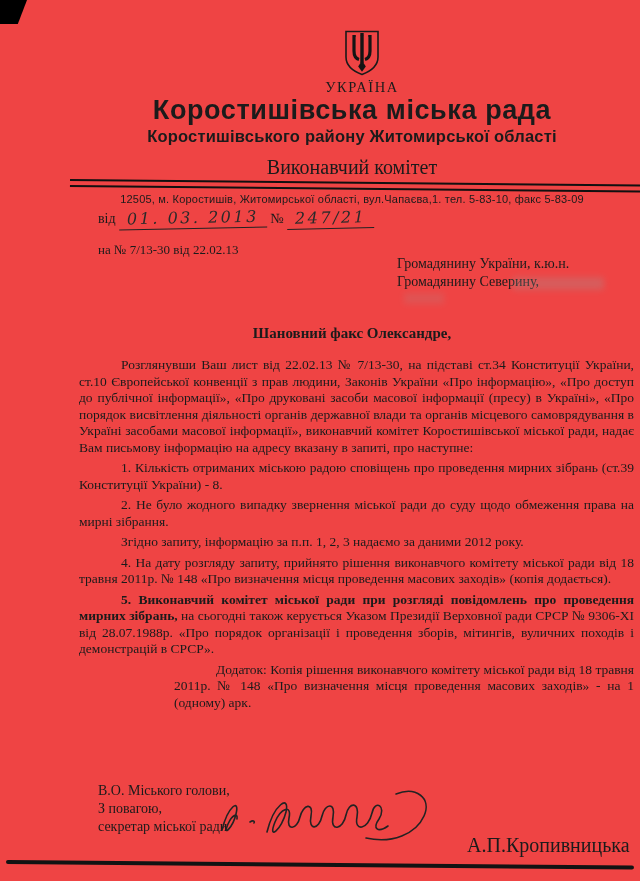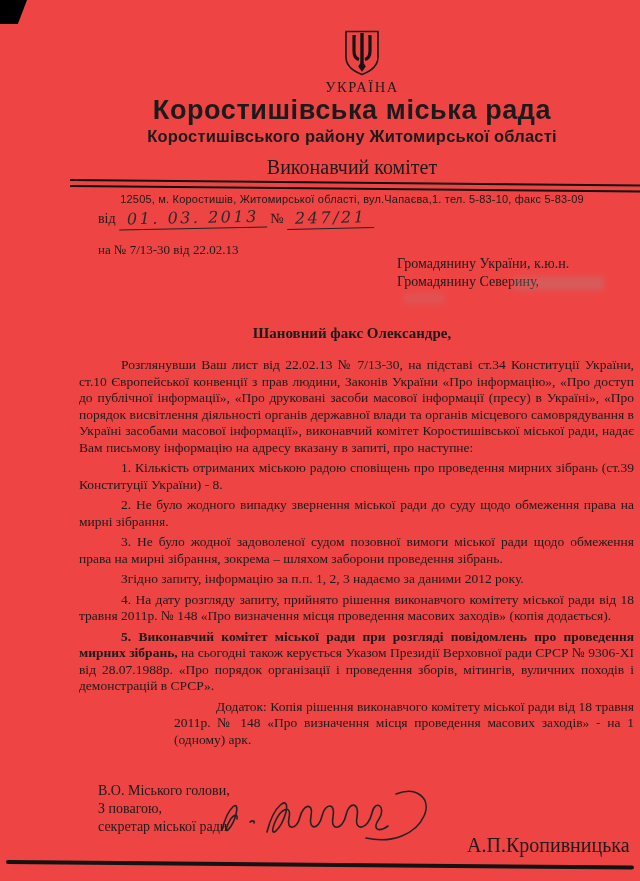--- a/index.html
+++ b/index.html
@@ -83,21 +83,20 @@
   </div>
   <div class="blur1"></div>
   <div class="blur2"></div>
 
   <div class="centered salut">Шановний факс Олександре,</div>
 
   <div class="bodytext">
     <p>Розглянувши Ваш лист від 22.02.13 № 7/13-30, на підставі ст.34 Конституції України, ст.10 Європейської конвенції з прав людини, Законів України «Про інформацію», «Про доступ до публічної інформації», «Про друковані засоби масової інформації (пресу) в Україні», «Про порядок висвітлення діяльності органів державної влади та органів місцевого самоврядування в Україні засобами масової інформації», виконавчий комітет Коростишівської міської ради, надає Вам письмову інформацію на адресу вказану в запиті, про наступне:</p>
     <p>1. Кількість отриманих міською радою сповіщень про проведення мирних зібрань (ст.39 Конституції України) - 8.</p>
     <p>2. Не було жодного випадку звернення міської ради до суду щодо обмеження права на мирні зібрання.</p>
-    <p>3. Не було жодної задоволеної судом позовної вимоги міської ради щодо обмеження права на мирні зібрання, зокрема – шляхом заборони проведення зібрань.</p>
     <p>Згідно запиту, інформацію за п.п. 1, 2, 3 надаємо за даними 2012 року.</p>
     <p>4. На дату розгляду запиту, прийнято рішення виконавчого комітету міської ради від 18 травня 2011р. № 148 «Про визначення місця проведення масових заходів» (копія додається).</p>
     <p><span class="b">5. Виконавчий комітет міської ради при розгляді повідомлень про проведення мирних зібрань,</span> <span>на сьогодні також керується Указом Президії Верховної ради СРСР № 9306-XI від 28.07.1988р. «Про порядок організації і проведення зборів, мітингів, вуличних походів і демонстрацій в СРСР».</span></p>
     <p class="attach"><span>Додаток:</span> <span>Копія рішення виконавчого комітету міської ради від 18 травня 2011р. № 148 «Про визначення місця проведення масових заходів» - на 1 (одному) арк.</span></p>
   </div>
 
   <div class="closing">
     <div>В.О. Міського голови,</div>
     <div>З повагою,</div>
     <div>секретар міської ради</div>

